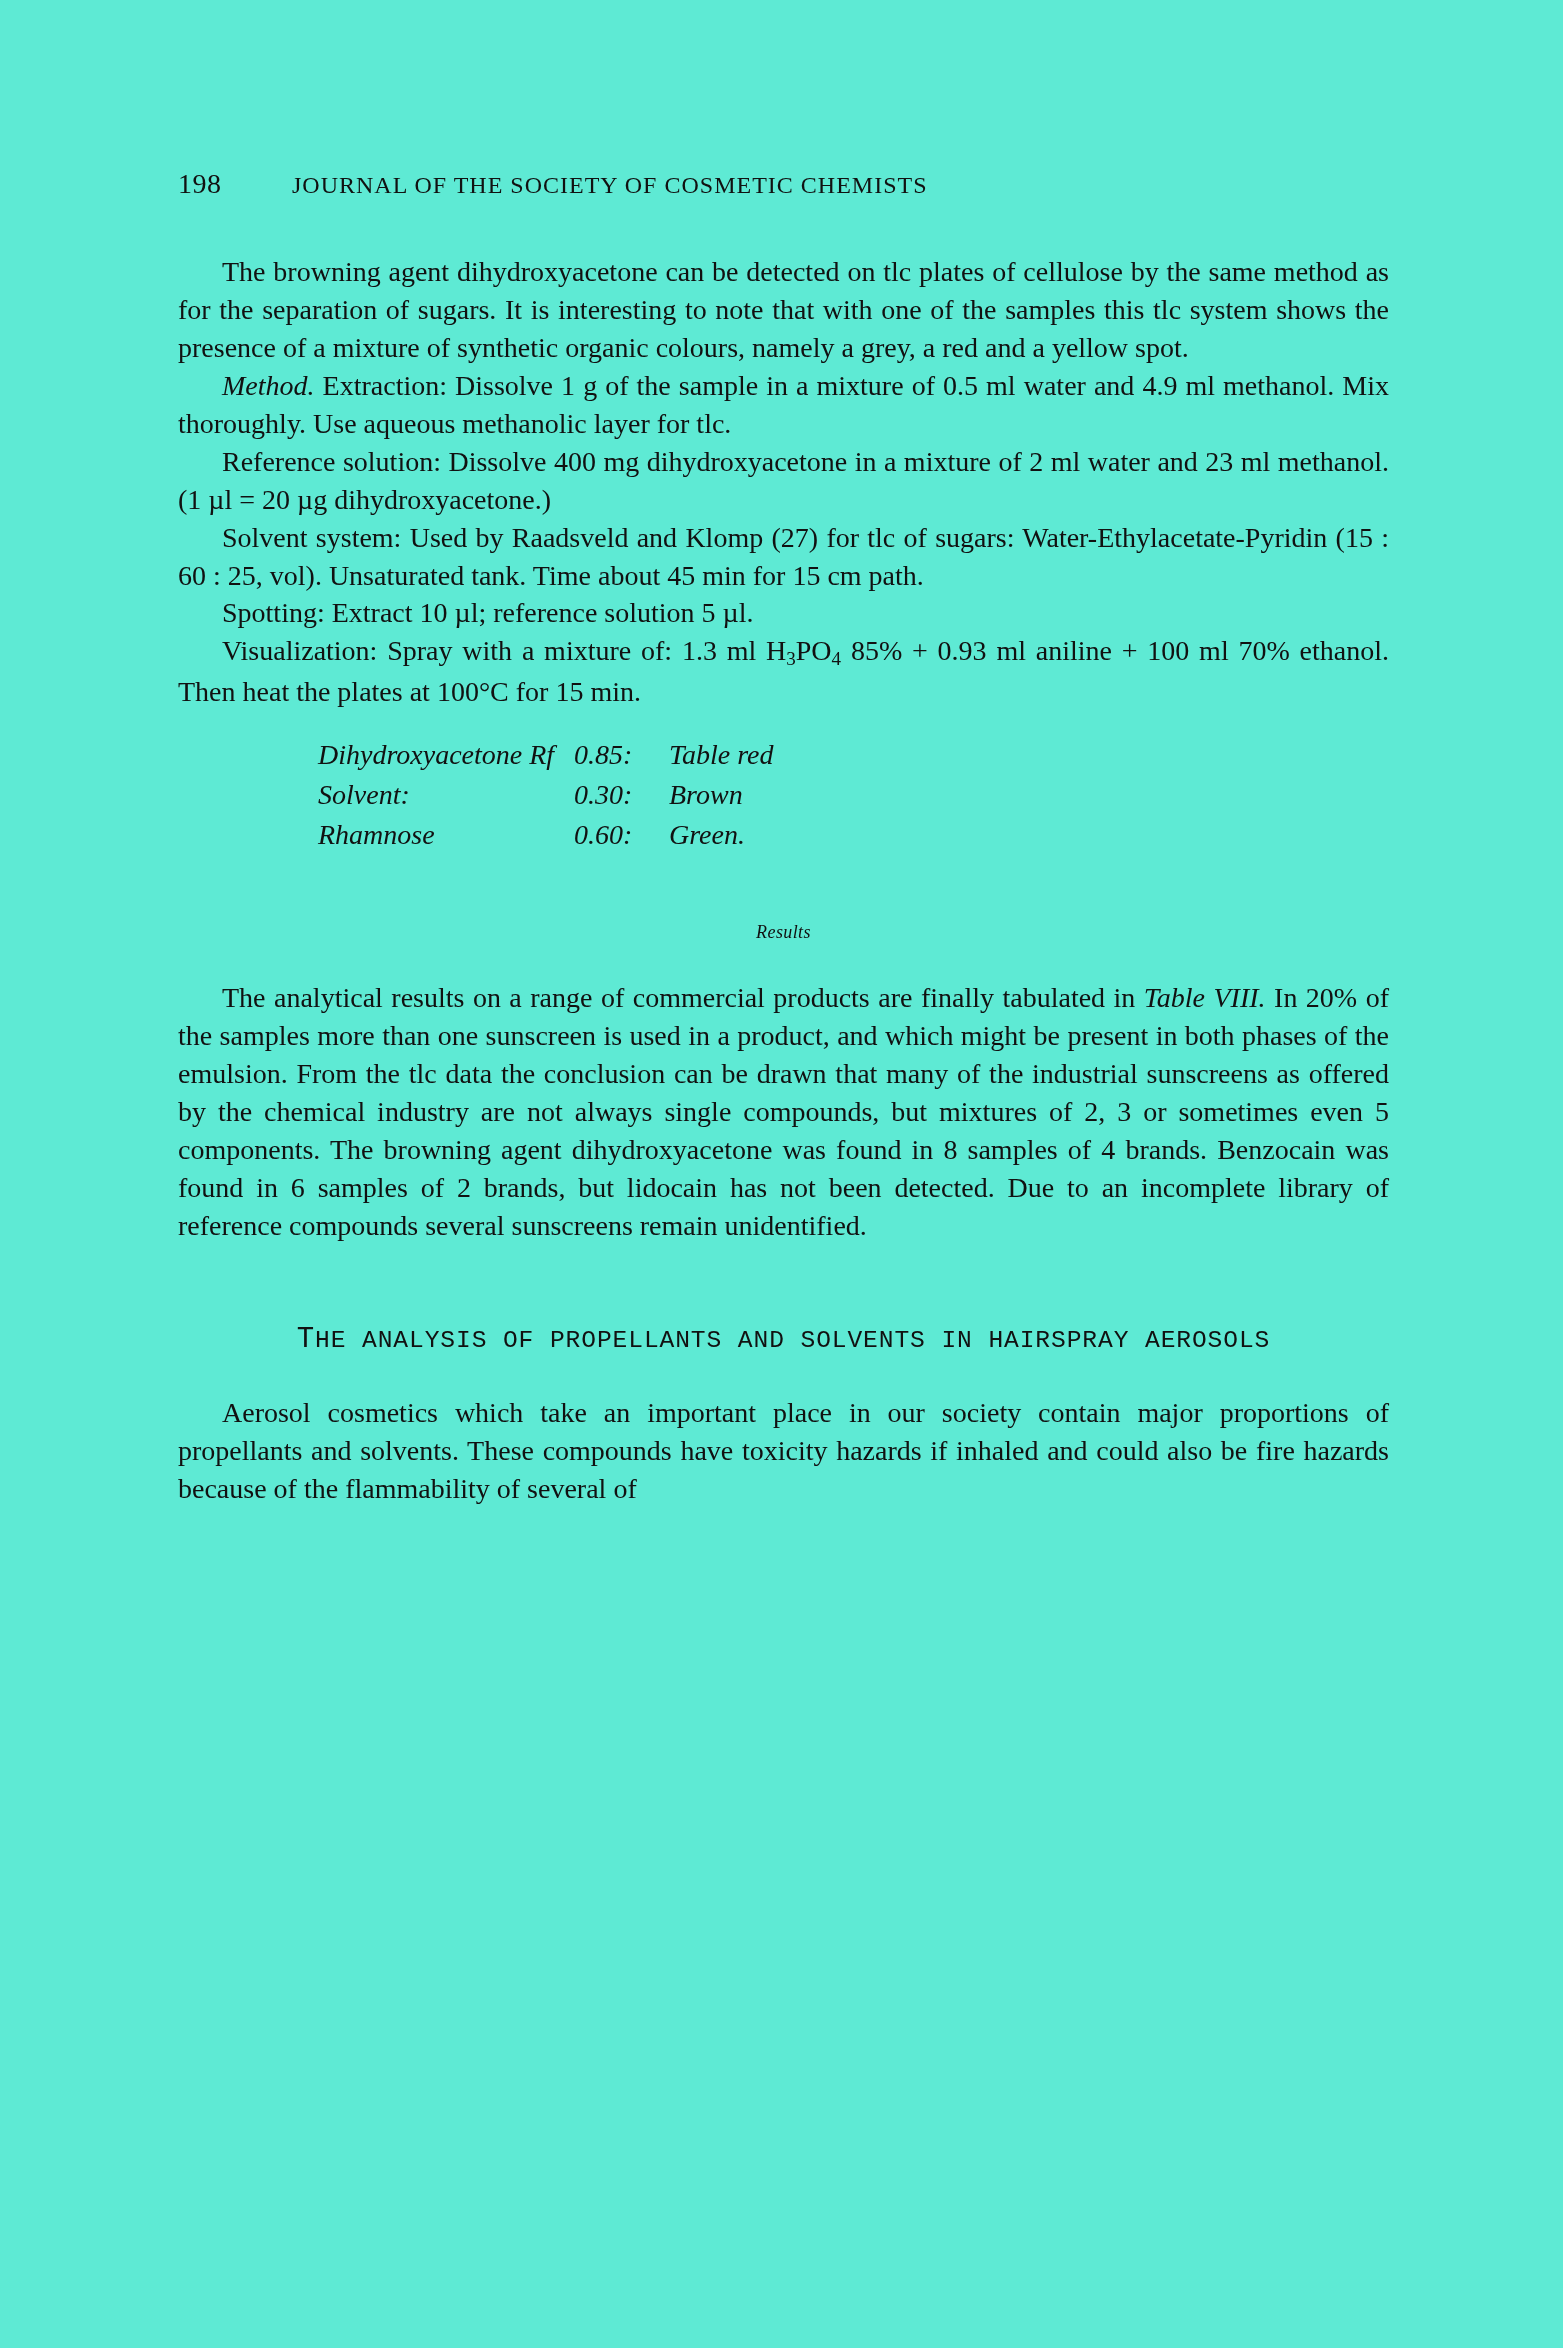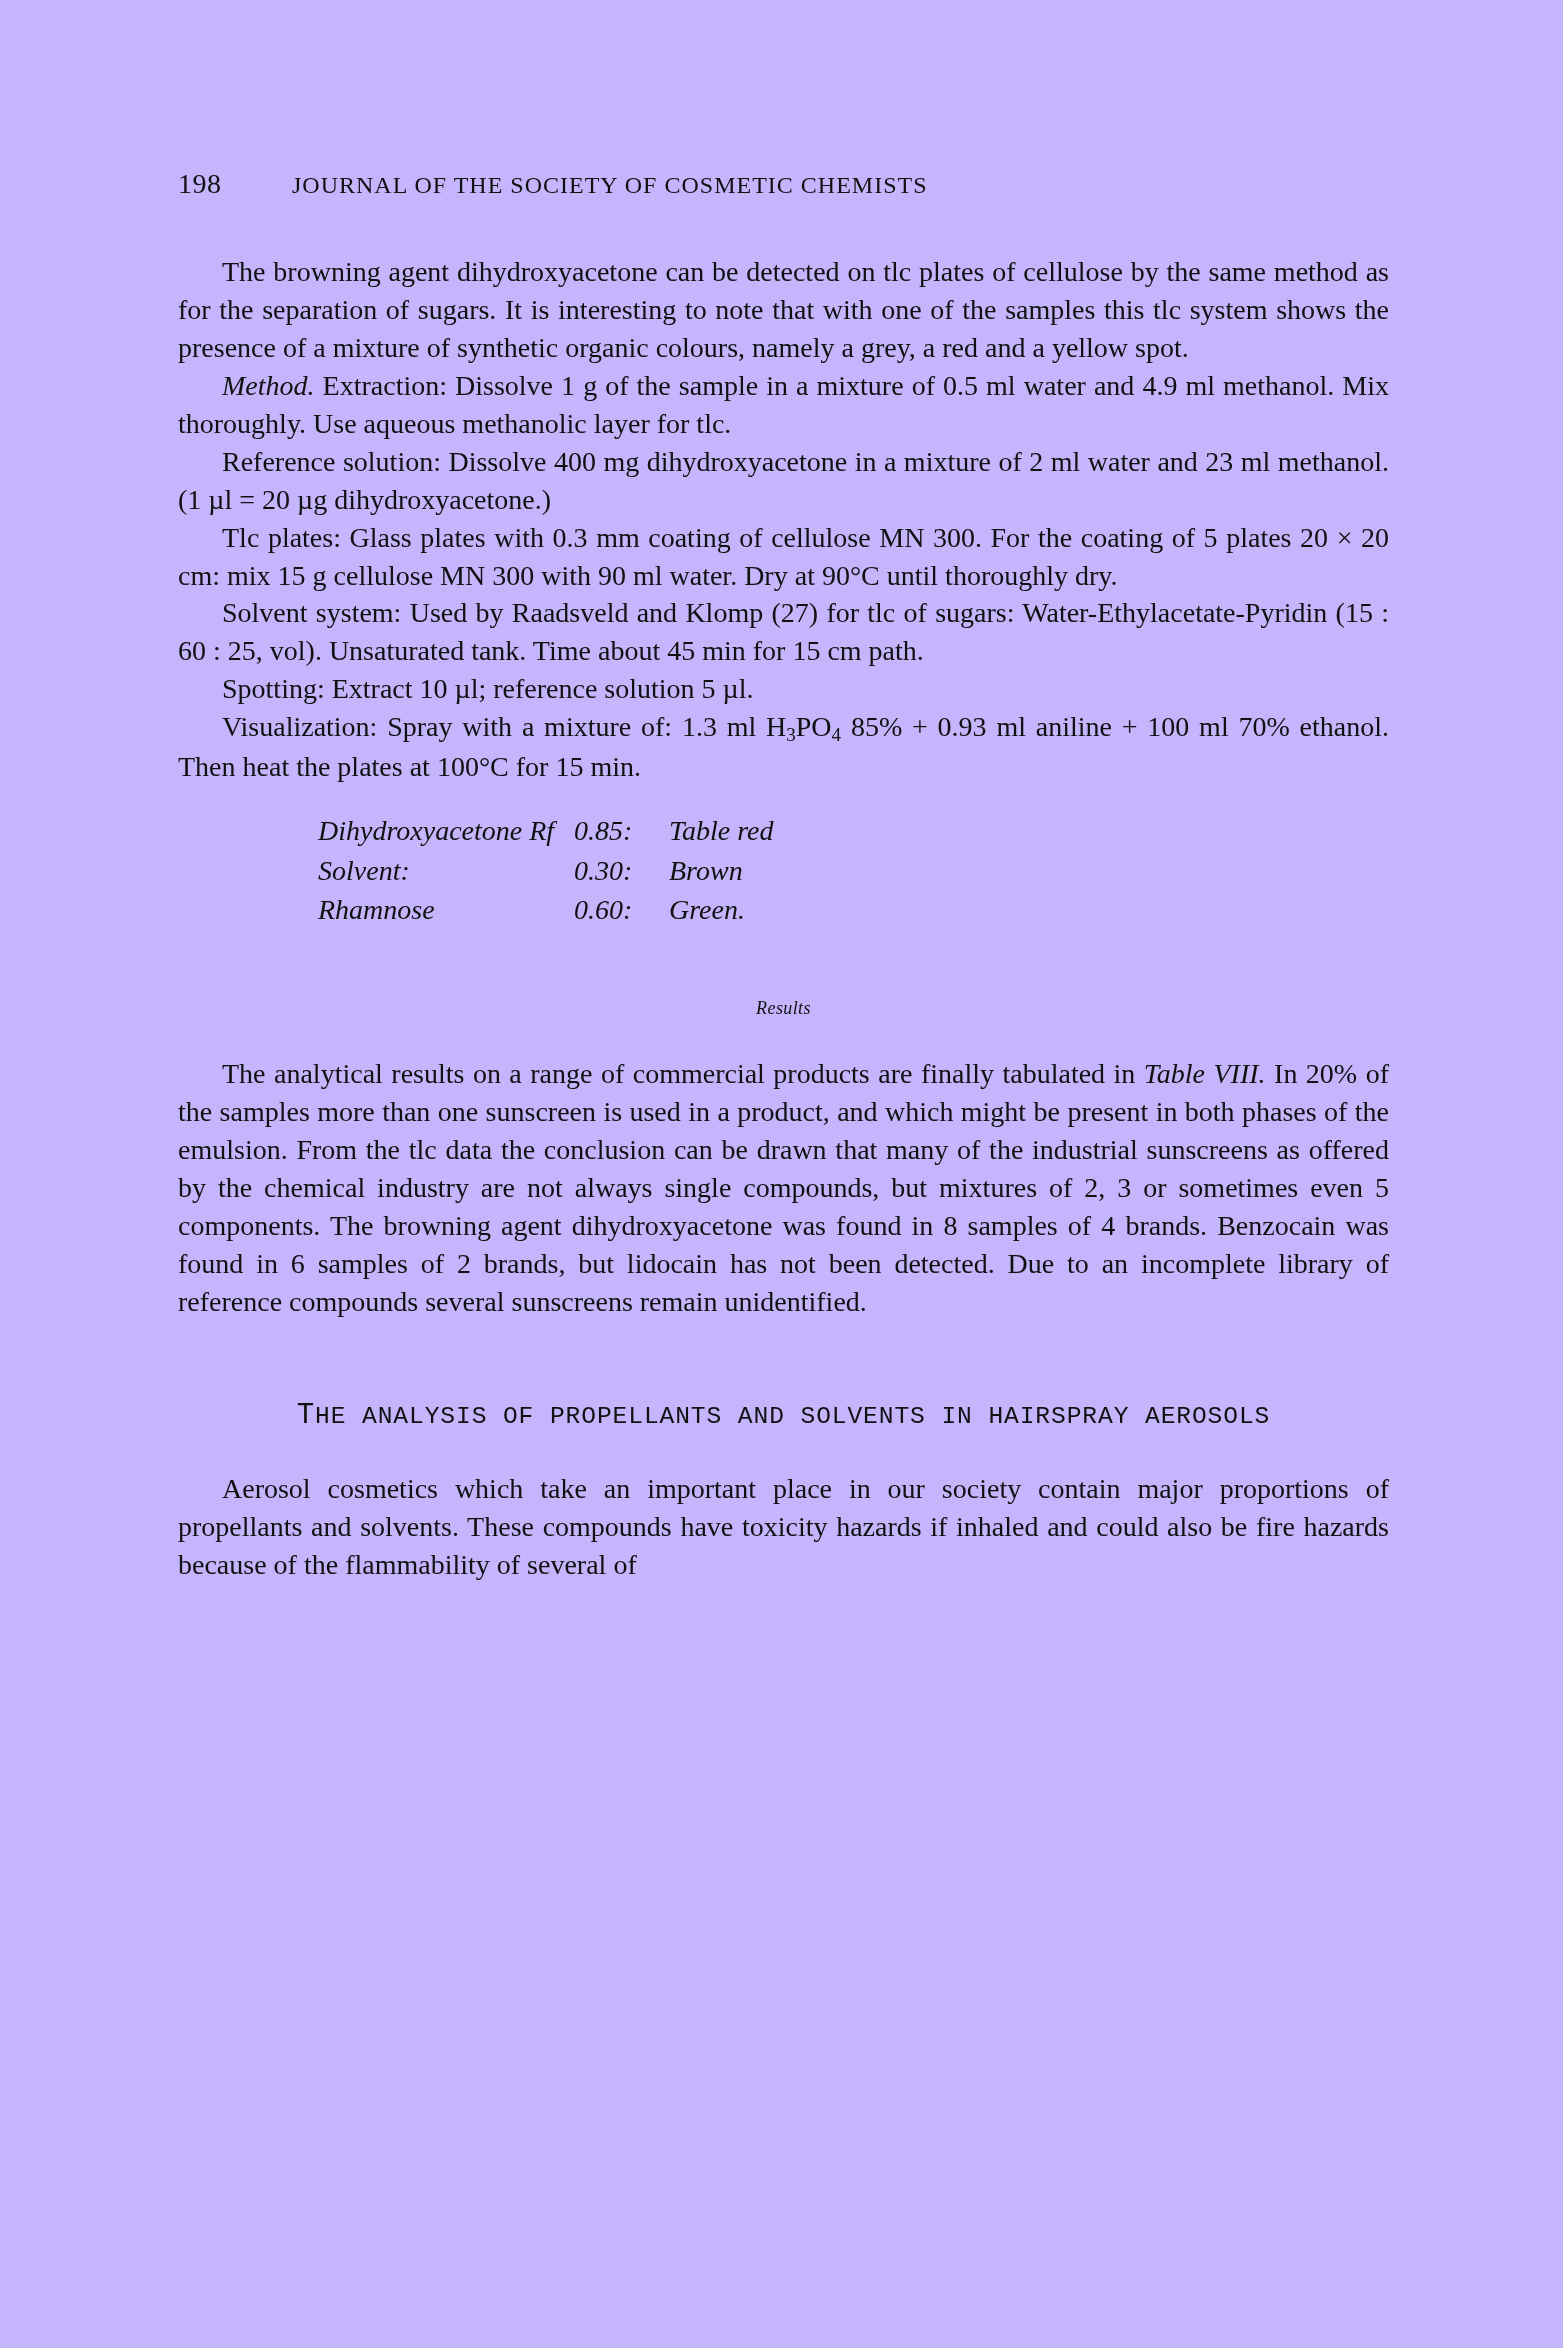--- a/index.html
+++ b/index.html
@@ -12,21 +12,21 @@
     height: 2349px;
     font-family: "Liberation Serif", serif;
     color: #111111;
     position: relative;
   }
   .page {
     position: absolute;
     left: 0; top: 0;
     width: 1563px;
     height: 2349px;
-    background: #c4b5fd;
+    background: #5eead4;
   }
   .content {
     position: absolute;
     left: 178px;
     top: 168px;
     width: 1211px;
   }
   .runhead {
     display: flex;
     align-items: baseline;
@@ -98,21 +98,20 @@
 
     <p class="body indent">The browning agent dihydroxyacetone can be detected on tlc plates of cellulose by the same method as for the separation of sugars. It is interesting to note that with one of the samples this tlc system shows the presence of a mixture of synthetic organic colours, namely a grey, a red and a yellow spot.</p>
 
     <p class="body indent">
       <span class="ital">Method.</span>
       <span>Extraction: Dissolve 1 g of the sample in a mixture of 0.5 ml water and 4.9 ml methanol. Mix thoroughly. Use aqueous methanolic layer for tlc.</span>
     </p>
 
     <p class="body indent">Reference solution: Dissolve 400 mg dihydroxyacetone in a mixture of 2 ml water and 23 ml methanol. (1 µl = 20 µg dihydroxyacetone.)</p>
 
-    <p class="body indent">Tlc plates: Glass plates with 0.3 mm coating of cellulose MN 300. For the coating of 5 plates 20 × 20 cm: mix 15 g cellulose MN 300 with 90 ml water. Dry at 90°C until thoroughly dry.</p>
 
     <p class="body indent">Solvent system: Used by Raadsveld and Klomp (27) for tlc of sugars: Water-Ethylacetate-Pyridin (15 : 60 : 25, vol). Unsaturated tank. Time about 45 min for 15 cm path.</p>
 
     <p class="body indent">Spotting: Extract 10 µl; reference solution 5 µl.</p>
 
     <p class="body indent">
       <span>Visualization: Spray with a mixture of: 1.3 ml H</span><sub>3</sub><span>PO</span><sub>4</sub><span> 85% + 0.93 ml aniline + 100 ml 70% ethanol. Then heat the plates at 100°C for 15 min.</span>
     </p>
 
     <div class="rf-block">

